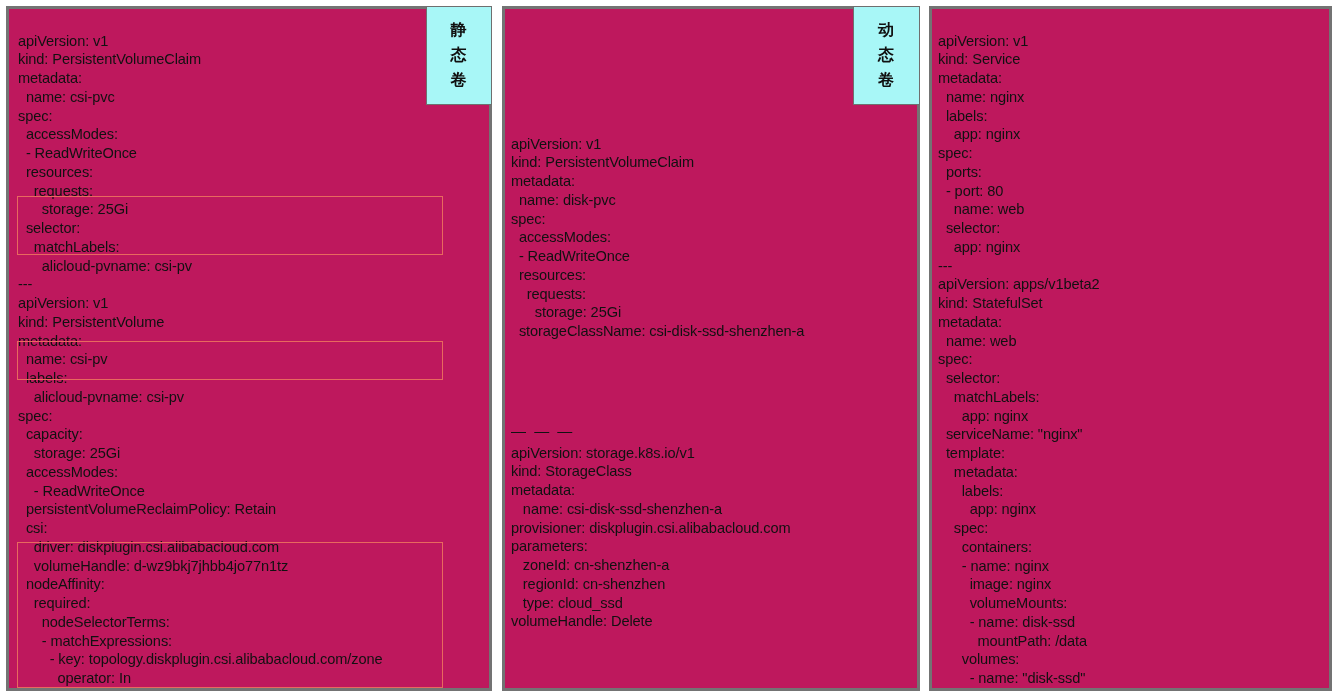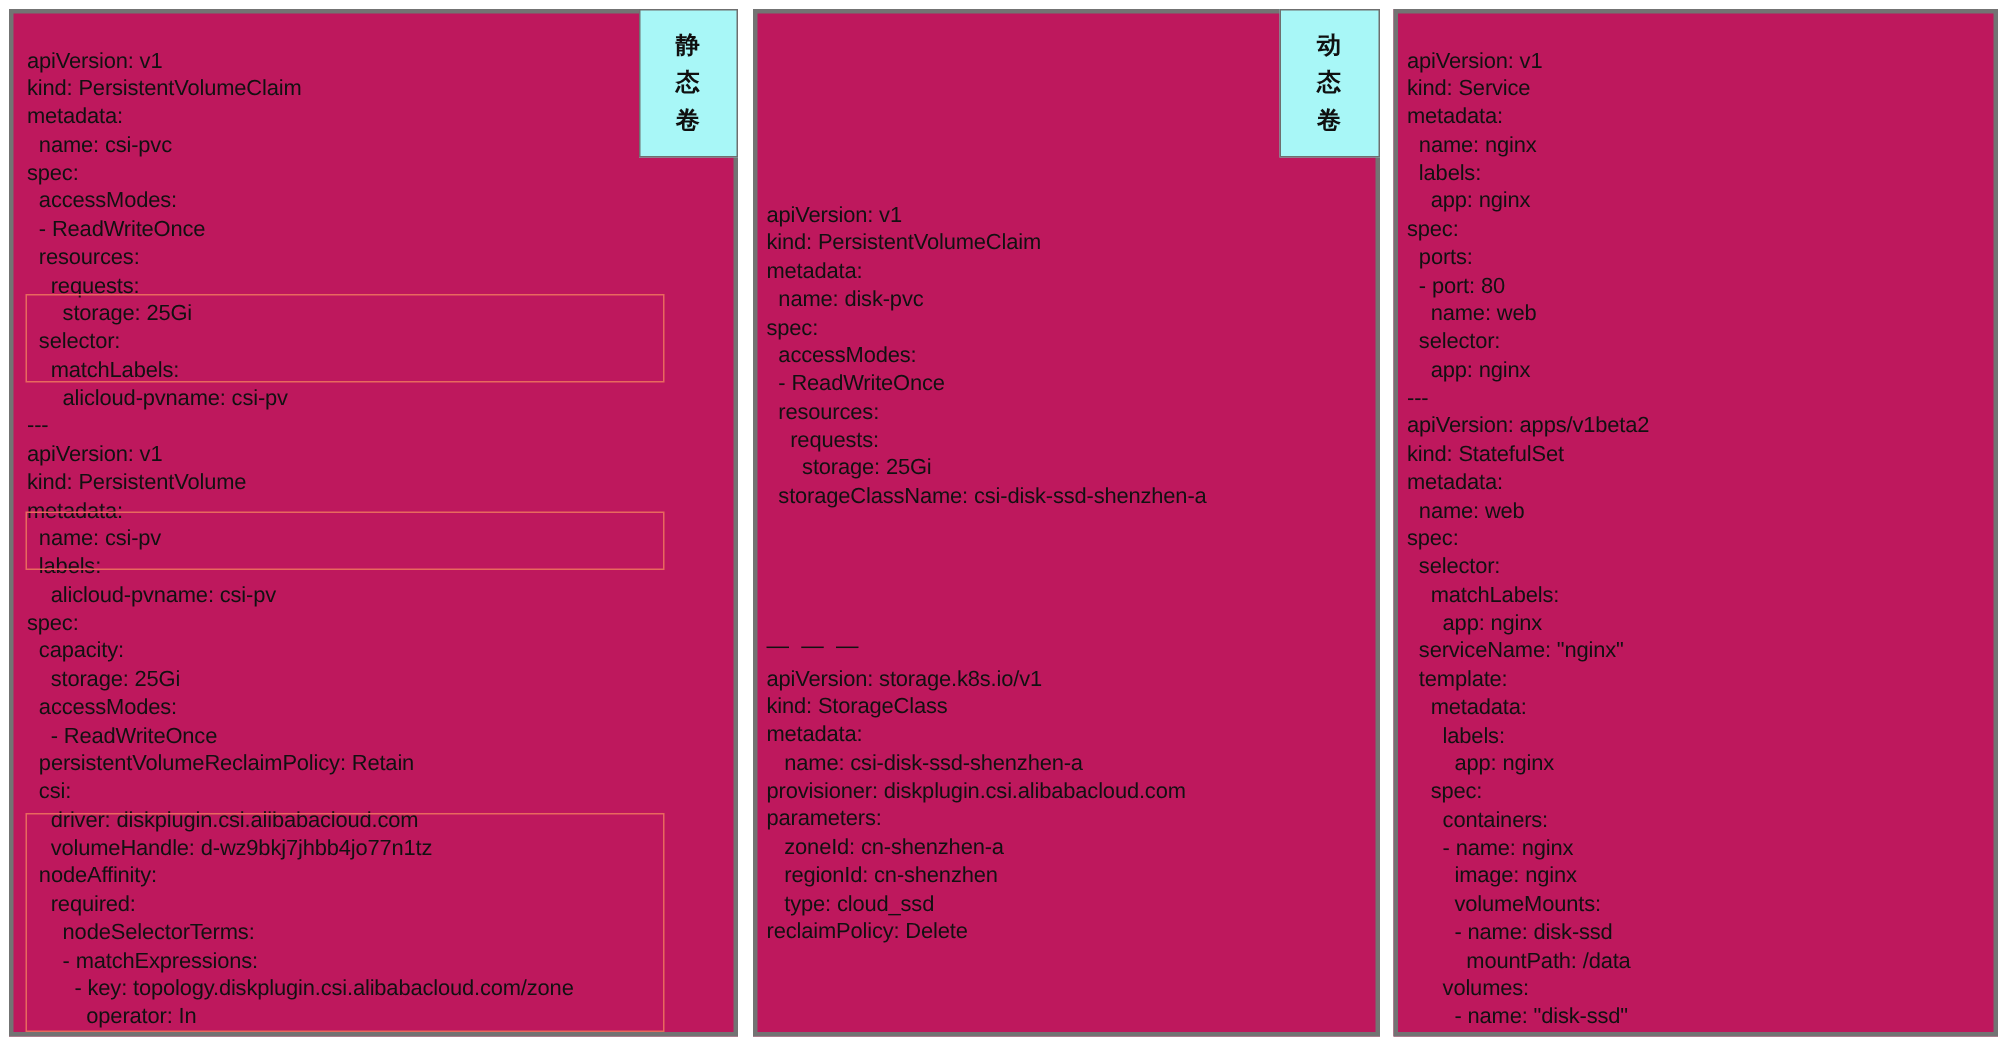--- a/index.html
+++ b/index.html
@@ -152,21 +152,21 @@
     <pre class="yaml" id="yaml-sep">— — —</pre>
     <pre class="yaml" id="yaml-dynamic2">apiVersion: storage.k8s.io/v1
 kind: StorageClass
 metadata:
    name: csi-disk-ssd-shenzhen-a
 provisioner: diskplugin.csi.alibabacloud.com
 parameters:
    zoneId: cn-shenzhen-a
    regionId: cn-shenzhen
    type: cloud_ssd
-reclaimPolicy: Delete</pre>
+volumeHandle: Delete</pre>
   </div>
 
   <div class="badge" id="badge-dynamic">
     <span>动</span>
     <span>态</span>
     <span>卷</span>
   </div>
 
   <div class="panel" id="panel-workload">
     <pre class="yaml" id="yaml-workload">apiVersion: v1

